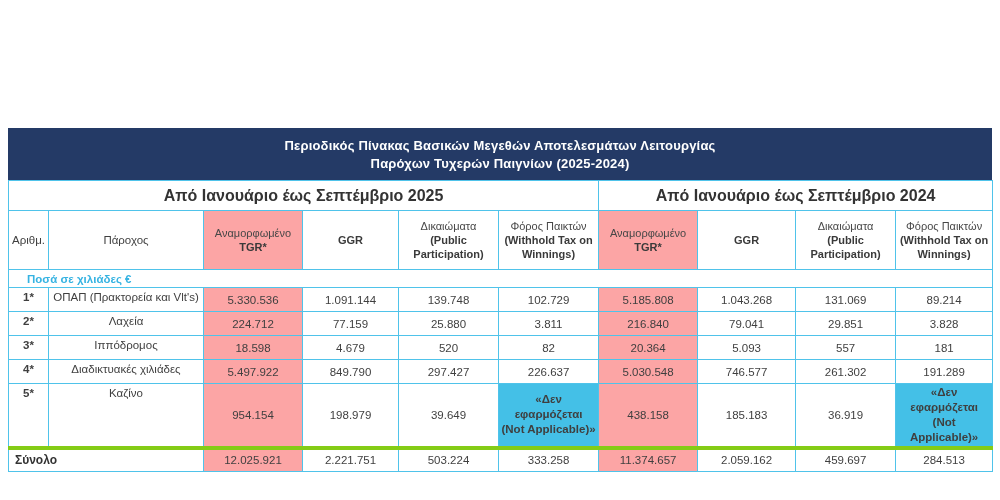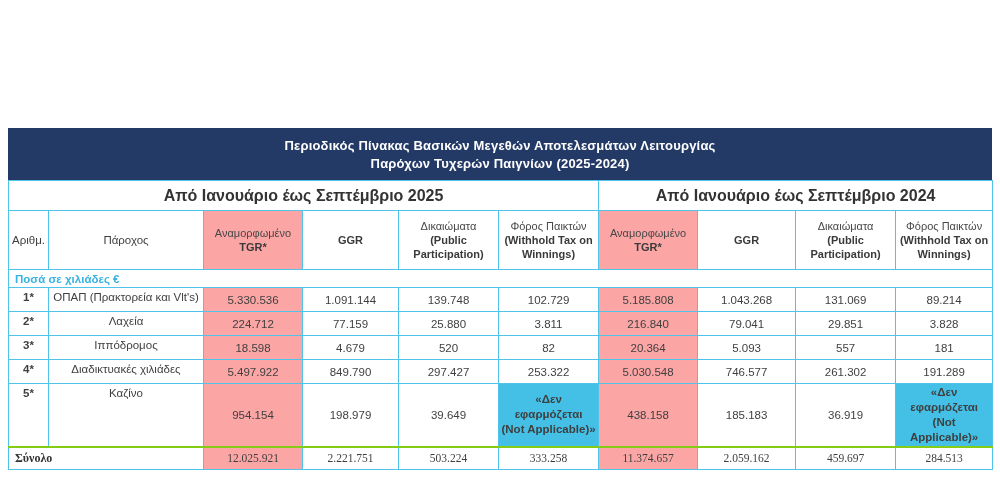--- a/index.html
+++ b/index.html
@@ -43,40 +43,39 @@
     color:#333333;
   }
   tr.head td{height:56px;line-height:1.3;}
   tr.head td .hl{display:block;font-size:11px;color:#474747;}
   tr.head td .hb{display:block;font-size:11px;font-weight:bold;color:#3a3a3a;}
   td.blue{background:#fca5a5;}
   td.leftcell{text-align:left;padding-left:6px;}
   td.provcell{text-align:left;padding-left:8px;border-radius:19px;}
   tr.note td{
     height:15px;
-    text-align:left;padding-left:6px;
+    text-align:left;padding-left:18px;
     font-size:11.5px;font-weight:bold;
     color:#36b3e2;
   }
   tr.data td{height:19px;}
   tr.data td.leftcell, tr.data td.provcell{vertical-align:top;padding-top:3px;}
   td.numlbl{font-weight:bold;}
   tr.tall td{height:32px;}
   td.na{
     background:#44c0e7;
     color:#ffffff;
     font-size:8.5px;font-weight:bold;
     line-height:1.3;
     padding:2px 1px;
   }
   td.na span{display:block;}
   tr.total td{
     height:19px;
-    border-top:2px solid #84cc16;
-    font-family:Liberation Serif, serif;
+    border-top:4px solid #84cc16;
   }
   tr.total td.lbl{
     text-align:left;padding-left:6px;
     font-weight:bold;font-size:12px;color:#333333;
   }
 </style>
 </head>
 <body>
 
 <div class="page">
@@ -183,21 +182,21 @@
       <td>557</td>
       <td>181</td>
     </tr>
 
     <tr class="data">
       <td class="leftcell numlbl">4*</td>
       <td class="provcell">Διαδικτυακές χιλιάδες</td>
       <td class="blue">5.497.922</td>
       <td>849.790</td>
       <td>297.427</td>
-      <td>253.322</td>
+      <td>226.637</td>
       <td class="blue">5.030.548</td>
       <td>746.577</td>
       <td>261.302</td>
       <td>191.289</td>
     </tr>
 
     <tr class="data tall">
       <td class="leftcell numlbl">5*</td>
       <td class="provcell">Καζίνο</td>
       <td class="blue">954.154</td>

